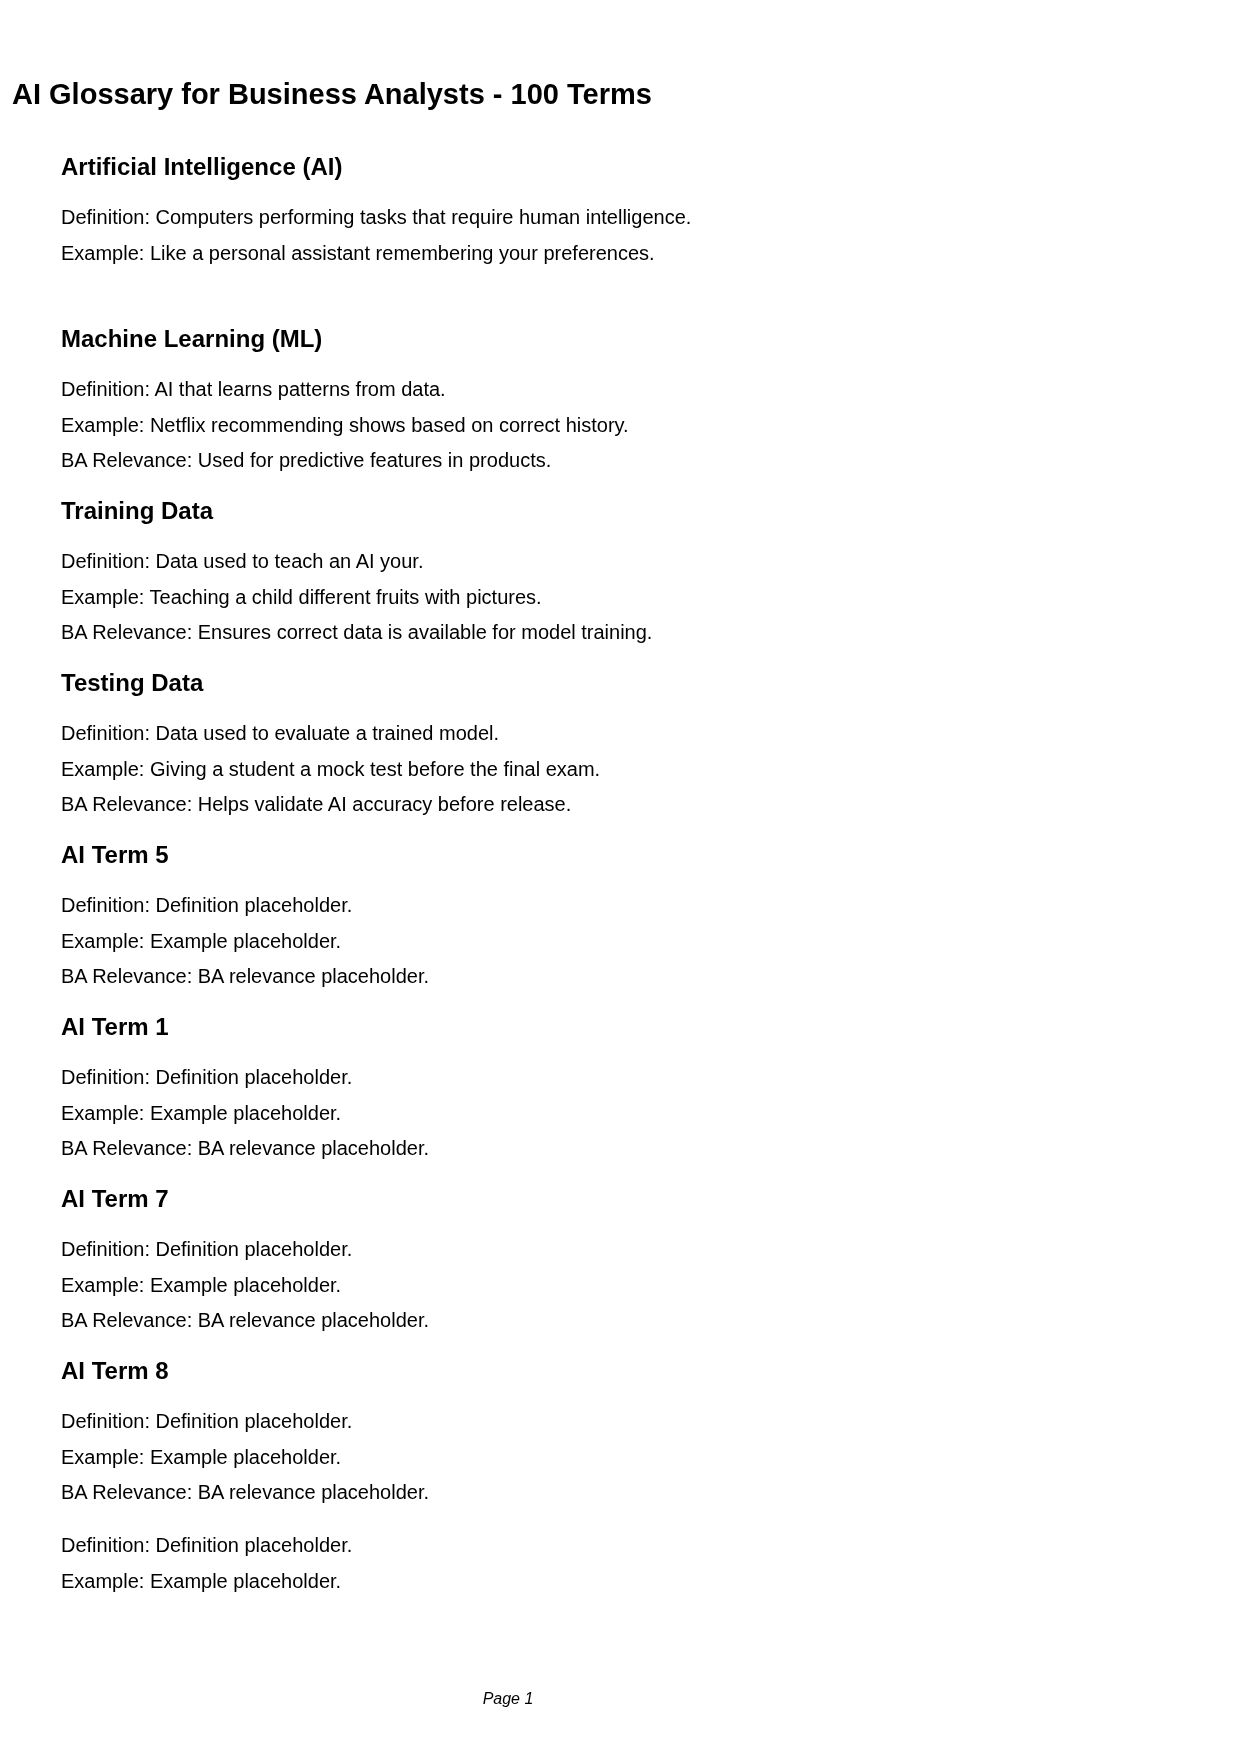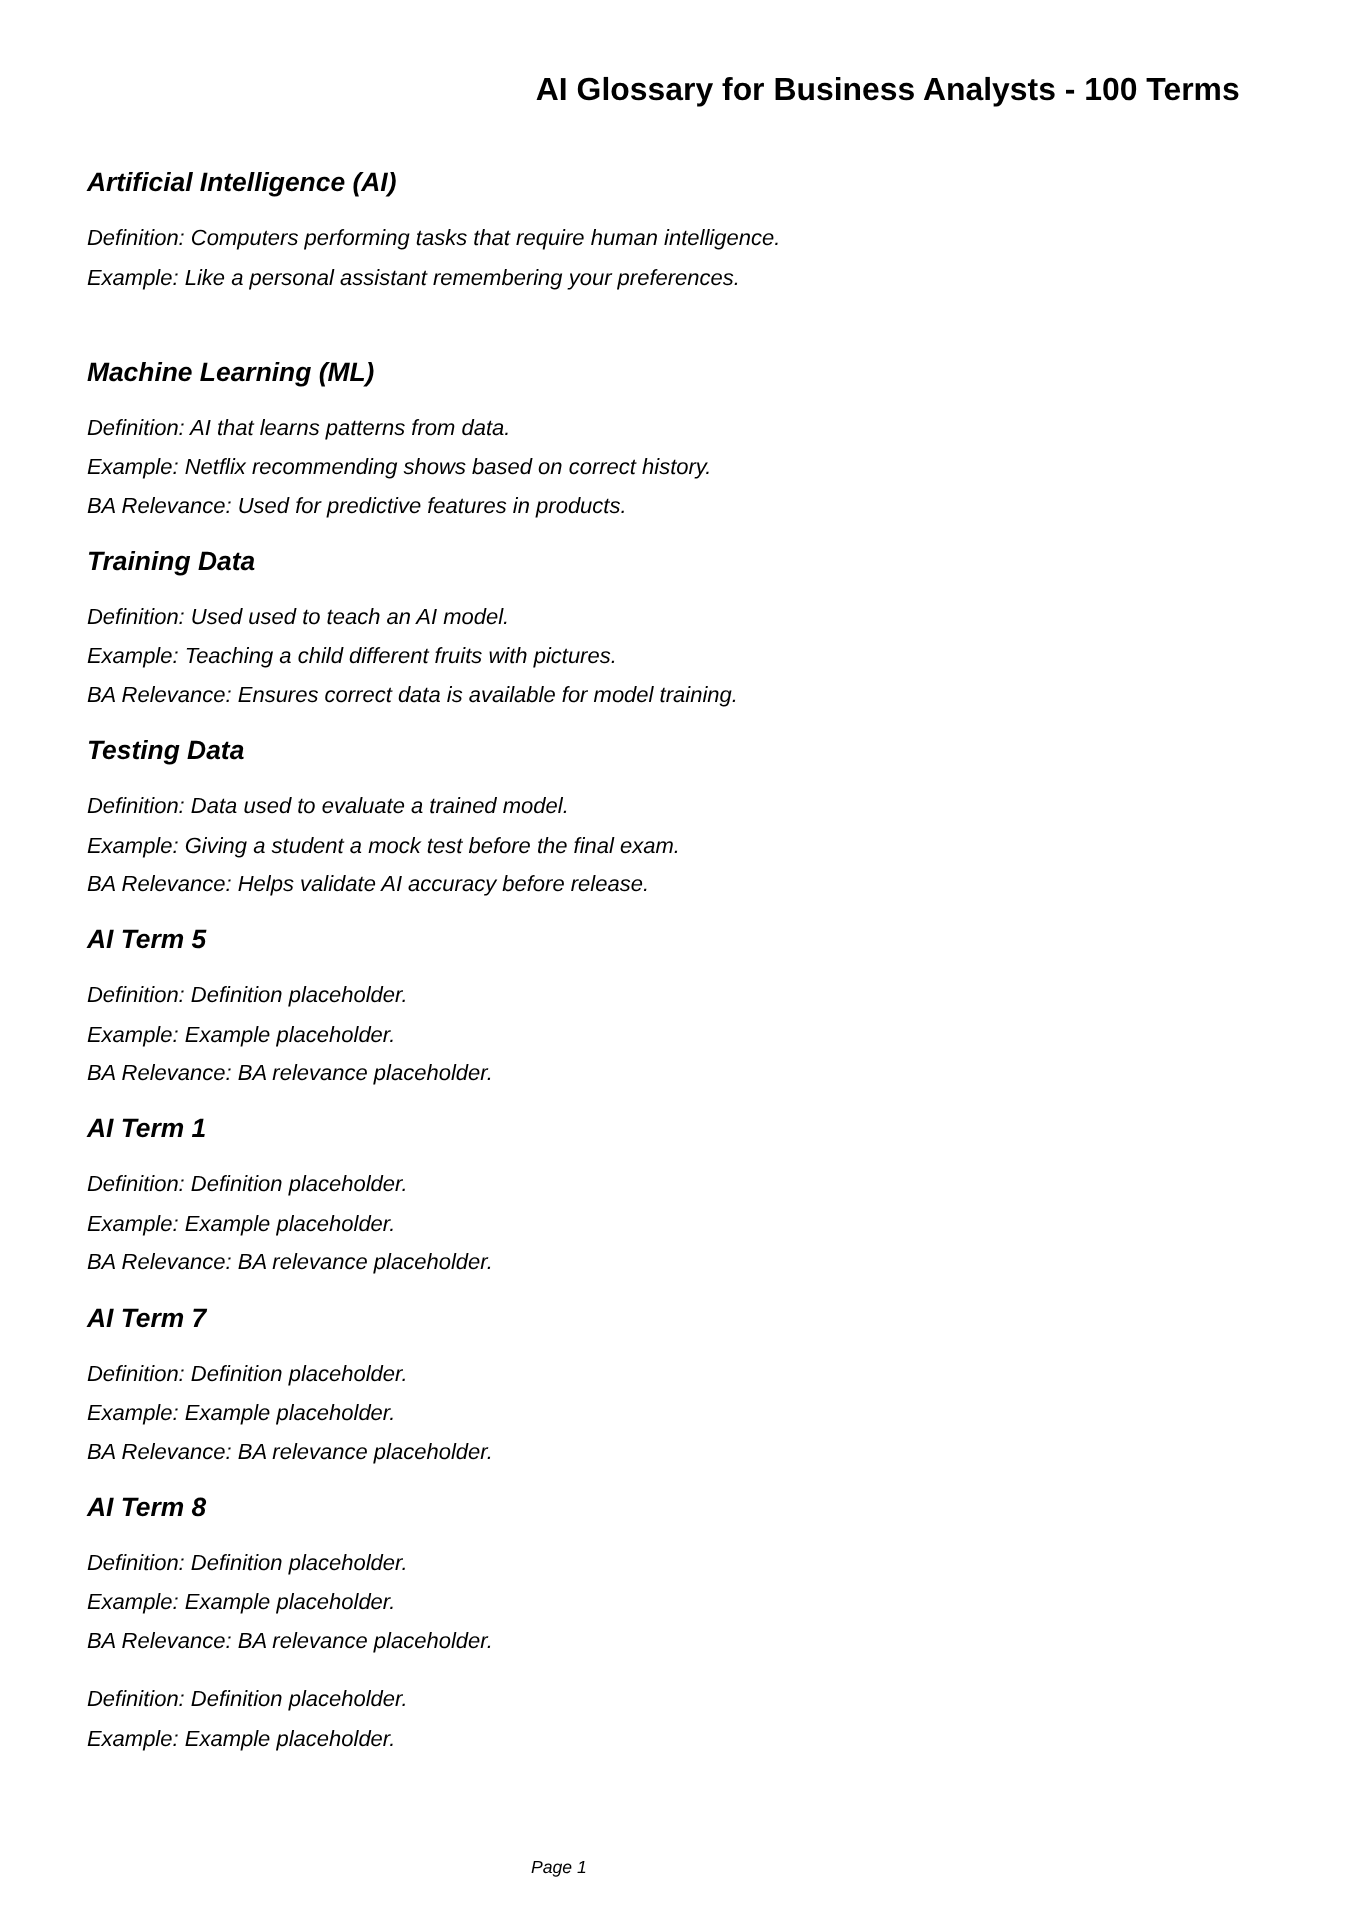--- a/index.html
+++ b/index.html
@@ -1,24 +1,24 @@
 <!DOCTYPE html>
 <html><head>
 <meta charset="utf-8">
 <style>
   html, body { margin: 0; padding: 0; background: #ffffff; }
   body {
     width: 1241px; height: 1754px; position: relative; overflow: hidden;
     font-family: "Liberation Sans", sans-serif; color: #000;
   }
   .title {
-    position: absolute; top: 66px; left: 0; width: 1127px; text-align: right;
-    font-size: 29px; font-weight: bold; margin: 0;
+    position: absolute; top: 66px; left: 0; width: 1127px; text-align: left;
+    font-size: 29px; font-weight: bold; margin: 12px;
   }
-  .entries { position: absolute; top: 152px; left: 79px; width: 1100px; font-style: italic; }
+  .entries { position: absolute; top: 152px; left: 61px; width: 1100px; }
   .entry { height: 172px; }
   .entry h2 {
     margin: 0; font-size: 24px; font-weight: bold; line-height: 30px; height: 48px;
   }
   .entry p {
     margin: 0; font-size: 20px; line-height: 35.5px;
   }
   .footer {
     position: absolute; top: 1690px; left: 0; width: 1016px; text-align: center;
     font-size: 16px; font-style: italic;
@@ -36,21 +36,21 @@
     <p>Example: Like a personal assistant remembering your preferences.</p>
   </div>
   <div class="entry">
     <h2>Machine Learning (ML)</h2>
     <p>Definition: AI that learns patterns from data.</p>
     <p>Example: Netflix recommending shows based on correct history.</p>
     <p>BA Relevance: Used for predictive features in products.</p>
   </div>
   <div class="entry">
     <h2>Training Data</h2>
-    <p>Definition: Used used to teach an AI model.</p>
+    <p>Definition: Data used to teach an AI your.</p>
     <p>Example: Teaching a child different fruits with pictures.</p>
     <p>BA Relevance: Ensures correct data is available for model training.</p>
   </div>
   <div class="entry">
     <h2>Testing Data</h2>
     <p>Definition: Data used to evaluate a trained model.</p>
     <p>Example: Giving a student a mock test before the final exam.</p>
     <p>BA Relevance: Helps validate AI accuracy before release.</p>
   </div>
   <div class="entry">

